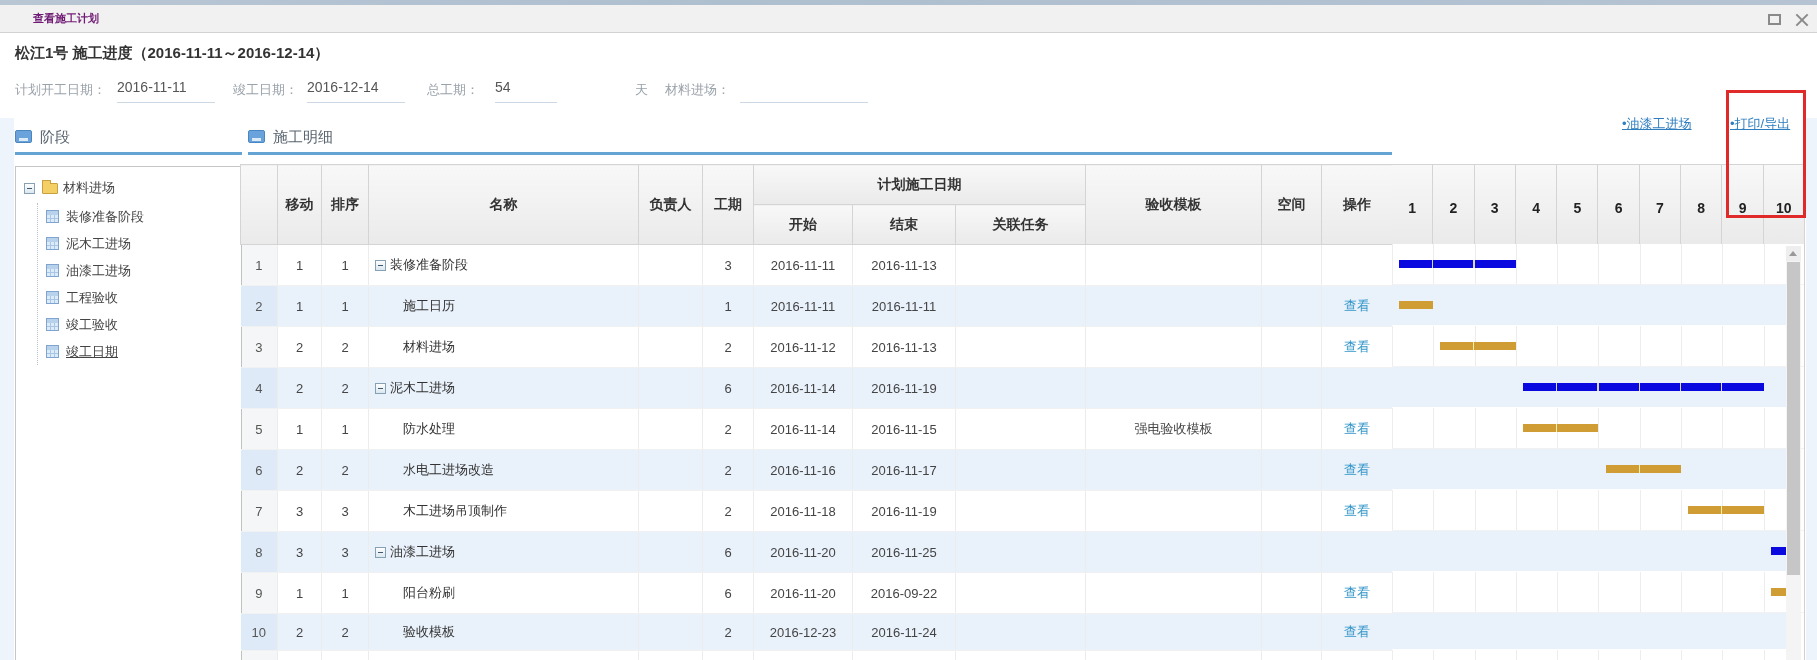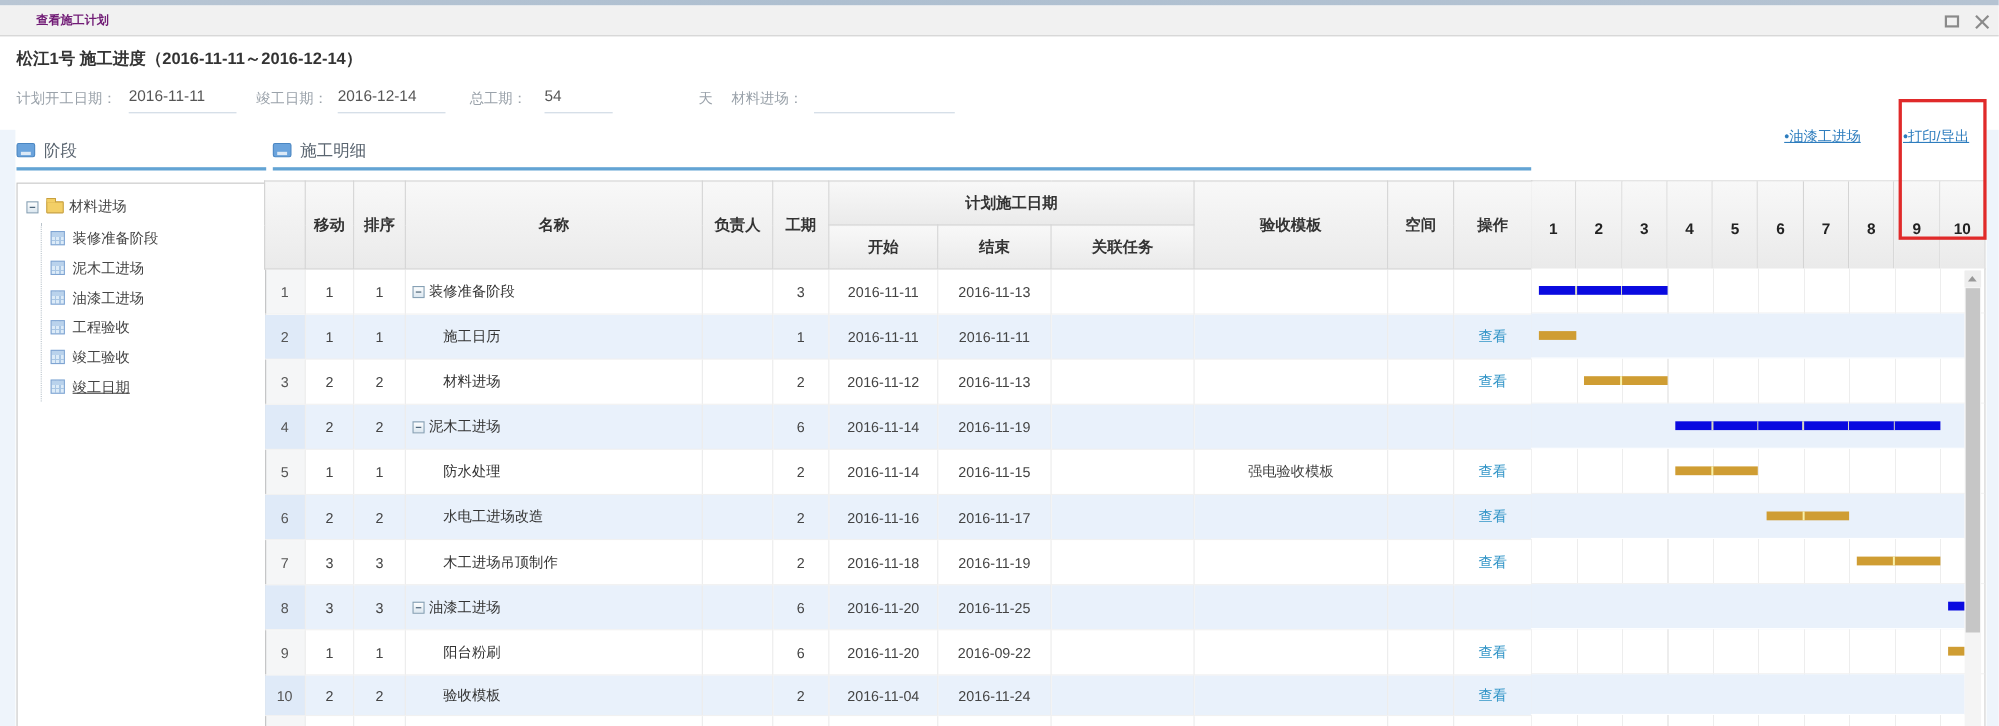--- a/index.html
+++ b/index.html
@@ -313,21 +313,21 @@
         <td></td>
         <td><a class="view-link">查看</a></td>
       </tr>
       <tr class="blue" style="height: 37px;">
         <td class="rownum">10</td>
         <td>2</td>
         <td>2</td>
         <td class="name-cell"><span>验收模板</span></td>
         <td></td>
         <td>2</td>
-        <td>2016-11-04</td>
+        <td>2016-12-23</td>
         <td>2016-11-24</td>
         <td></td>
         <td></td>
         <td></td>
         <td><a class="view-link">查看</a></td>
       </tr>
       <tr style="height: 10px;">
         <td class="rownum"></td>
         <td></td>
         <td></td>

